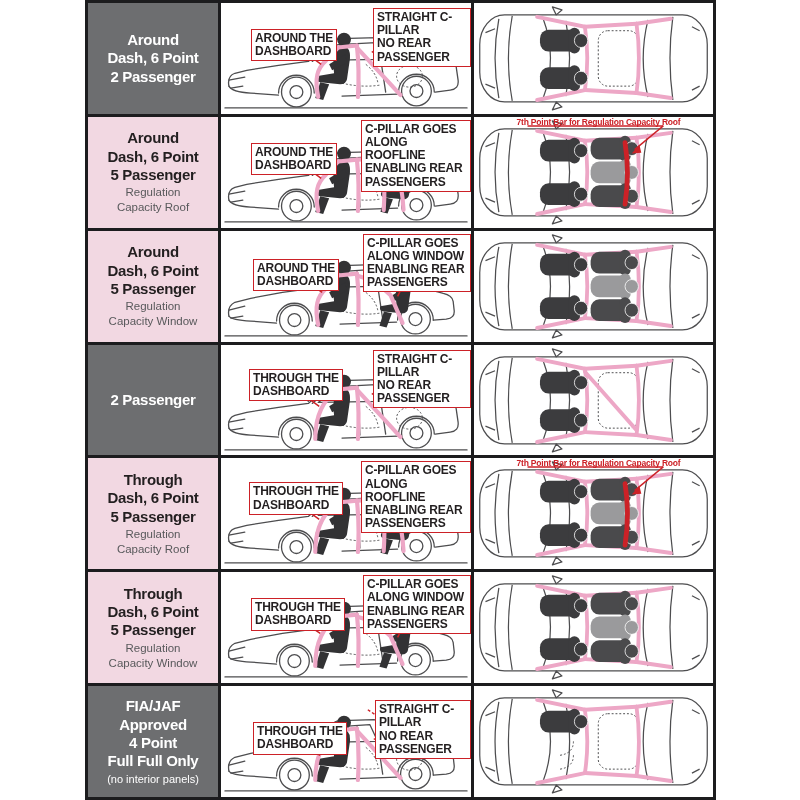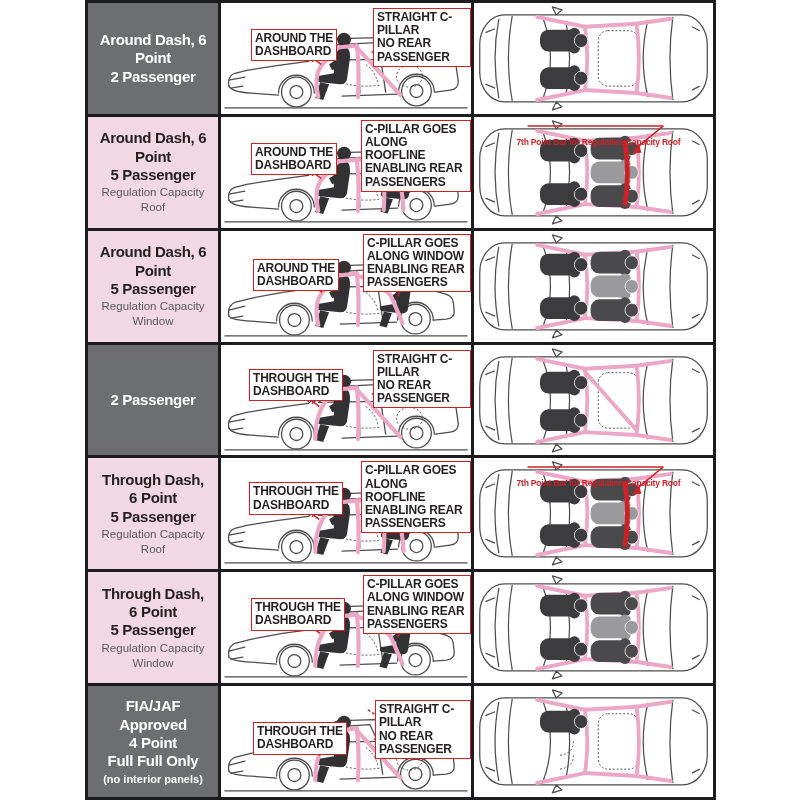--- a/index.html
+++ b/index.html
@@ -4,35 +4,35 @@
 <style>
   html,body{margin:0;padding:0;background:#fff;}
   .page{position:relative;width:800px;height:800px;background:#fff;overflow:hidden;
         font-family:"Liberation Sans",sans-serif;}
   .grid{position:absolute;left:85px;top:0;width:631px;height:800px;
         display:grid;grid-template-columns:130px 250px 1fr;grid-template-rows:repeat(7,1fr);
         gap:3px;background:#1c1c1e;border:3px solid #1c1c1e;box-sizing:border-box;}
   .row{display:contents;}
   .cell{position:relative;background:#fff;overflow:hidden;}
   .label{display:flex;flex-direction:column;justify-content:center;align-items:center;
-         text-align:center;padding:11px;box-sizing:border-box;}
+         text-align:center;padding:18px;box-sizing:border-box;}
   .label.gray{background:#6d6e70;}
   .label.pink{background:#f2d8e2;}
   .lt{font-weight:700;font-size:15px;line-height:1.22;letter-spacing:-0.3px;color:#231f20;}
   .gray .lt{color:#ffffff;}
   .ls{font-size:11.5px;line-height:1.3;color:#58595b;margin-top:1px;}
-  .gray .ls{color:#ffffff;font-weight:700;font-size:11px;}
+  .gray .ls{color:#ffffff;font-weight:400;font-size:11px;}
   .art{position:absolute;inset:0;width:100%;height:100%;}
   .callout{position:absolute;background:#fff;border:1.6px solid #cc2127;color:#231f20;
            font-weight:700;font-size:12px;line-height:1.1;letter-spacing:-0.2px;
            padding:2px 3px;white-space:pre-line;z-index:3;}
   .racenote{position:absolute;background:#fff;border:1.6px dashed #cc2127;color:#231f20;
            font-size:8px;line-height:1.15;padding:2px 4px;white-space:pre-line;z-index:3;}
   .topnote{position:absolute;left:14px;right:4px;top:0;text-align:center;color:#cc2127;
-           font-weight:700;font-size:8.5px;letter-spacing:-0.2px;z-index:3;margin-top:20px;}
+           font-weight:700;font-size:8.5px;letter-spacing:-0.2px;z-index:3;}
 </style>
 </head>
 <body>
 
 <svg width="0" height="0" style="position:absolute">
 <defs>
 
   <g id="car-sedan" fill="none" stroke="#4d4d4f" stroke-width="1.3" stroke-linejoin="round" stroke-linecap="round">
     <path d="M8,84 Q6,74 14,71 L26,68 58,63 88,59 L112,38 Q114,36 120,36 L158,35 Q163,35 168,39 L192,57 226,57 Q236,58 237,64 L239,78 Q240,87 231,88 L216,90"></path>
     <path d="M178,92 L122,94"></path>

